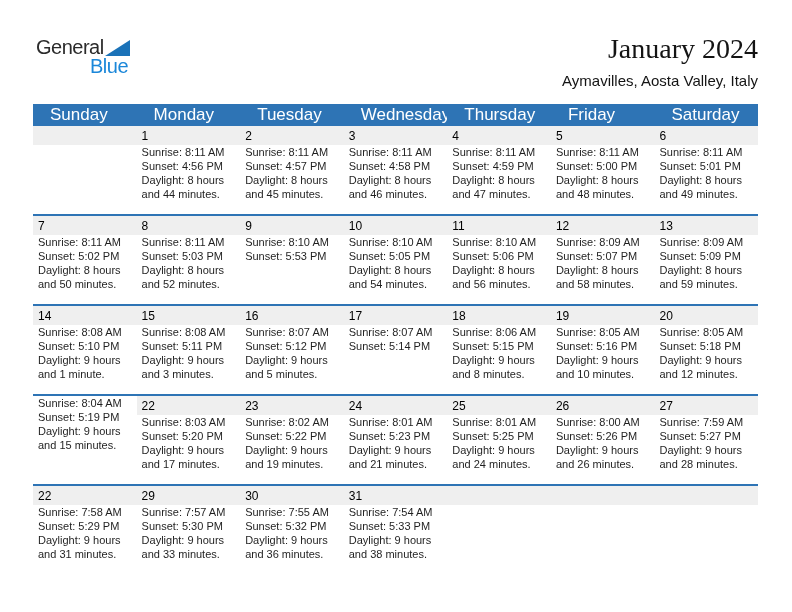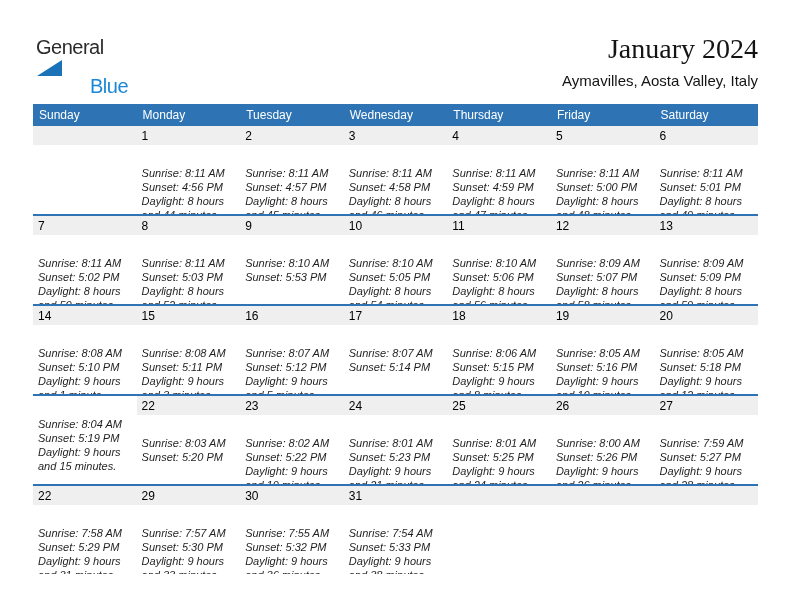--- a/index.html
+++ b/index.html
@@ -6,46 +6,46 @@
   body {
     width: 792px; height: 612px;
     background: #ffffff;
     font-family: "Liberation Sans", sans-serif;
     -webkit-font-smoothing: antialiased;
   }
   .page { position: relative; width: 792px; height: 612px; overflow: hidden; background:#fff; }
 
   
   .logo { position: absolute; left: 36px; top: 37px; width: 92px; }
-  .logo-line1 { display: flex; align-items: flex-start; line-height: 1; flex-direction: column; }
+  .logo-line1 { display: flex; align-items: flex-start; line-height: 1; }
   .logo-general { font-size: 20px; letter-spacing: -0.5px; color: #2b2b2b; }
   .logo-triangle { display: inline-block; margin-left: 1px; margin-top: 3px; }
   .logo-blue { font-size: 20px; letter-spacing: -0.5px; color: #1b87d9; text-align: right; margin-top: -3px; line-height: 1; }
 
   
   .title-block { position: absolute; right: 34px; top: 34px; text-align: right; }
   .title { font-size: 28px; color: #141414; line-height: 1.1; font-family: Liberation Serif, serif; }
   .subtitle { font-size: 15px; color: #141414; margin-top: 7px; margin-left: 42px; }
 
   
   .calendar { position: absolute; left: 33px; top: 104px; width: 725px; }
   .weekday-row { display: flex; background: #2E74B5; height: 22px; }
   .wd {
-    flex: 1 1 0; color: #ffffff; font-size: 12px; line-height: 22px;
-    padding-left: 6px; overflow: hidden; white-space: nowrap;
+    flex: 1 1 0; color: #ffffff; font-size: 17px; line-height: 22px;
+    padding-left: 17px; overflow: hidden; white-space: nowrap;
   }
   .week-row { display: flex; height: 88px; }
   .week-row + .week-row { border-top: 2px solid #2E74B5; }
   .day-cell { flex: 1 1 0; overflow: hidden; }
   .day-num {
     height: 19px; background: #efefef; font-size: 12px; line-height: 20px;
     padding-left: 5px; color: #000000;
   }
   .day-info {
-    padding: 21px 2px 0 5px; font-size: 11px; line-height: 14px; color: #1f1f1f; font-style: italic;
+    padding: 0 2px 0 5px; font-size: 11px; line-height: 14px; color: #1f1f1f;
   }
 </style>
 </head>
 <body>
 
 <div class="page">
 
   <div class="logo">
     <div class="logo-line1">
       <span class="logo-general">General</span>
@@ -247,20 +247,21 @@
               <div>Sunrise: 8:04 AM</div>
               <div>Sunset: 5:19 PM</div>
               <div>Daylight: 9 hours and 15 minutes.</div>
             </div>
           </div>
           <div class="day-cell">
             <div class="day-num">22</div>
             <div class="day-info">
               <div>Sunrise: 8:03 AM</div>
               <div>Sunset: 5:20 PM</div>
+              <div>Daylight: 9 hours and 17 minutes.</div>
             </div>
           </div>
           <div class="day-cell">
             <div class="day-num">23</div>
             <div class="day-info">
               <div>Sunrise: 8:02 AM</div>
               <div>Sunset: 5:22 PM</div>
               <div>Daylight: 9 hours and 19 minutes.</div>
             </div>
           </div>

